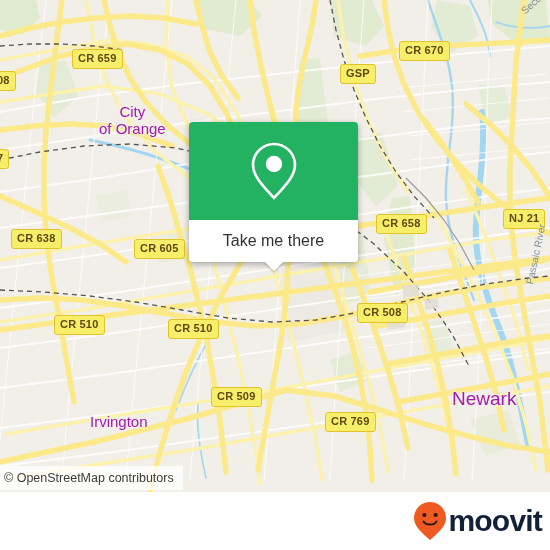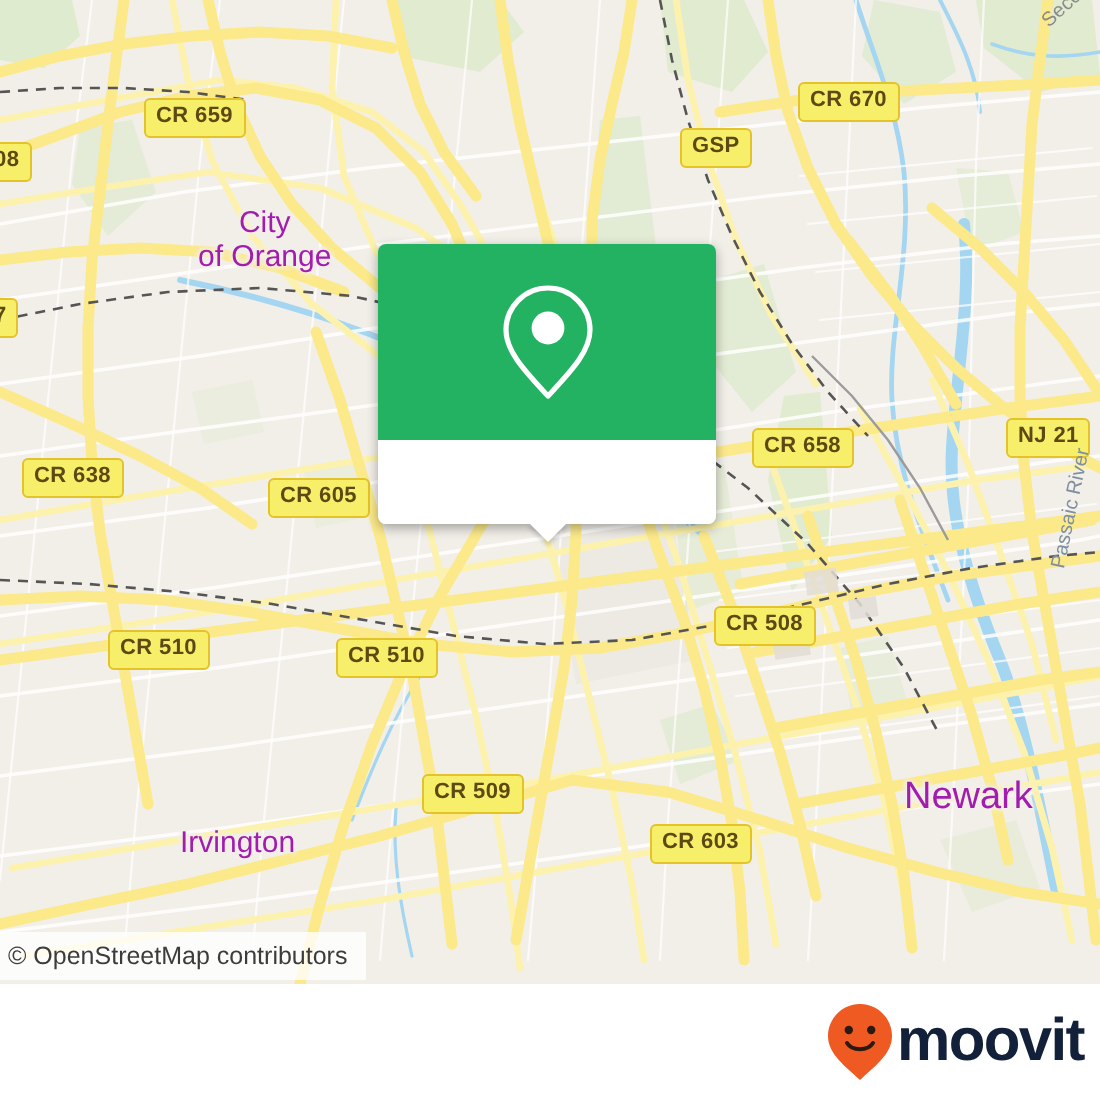--- a/index.html
+++ b/index.html
@@ -333,40 +333,41 @@
     <div class="shield" style="left:-9px;  top:71px;">08</div>
     <div class="shield" style="left:-9px;  top:149px;">7</div>
     <div class="shield" style="left:376px; top:214px;">CR 658</div>
     <div class="shield" style="left:503px; top:209px;">NJ 21</div>
     <div class="shield" style="left:11px;  top:229px;">CR 638</div>
     <div class="shield" style="left:134px; top:239px;text-align:center;">CR 605</div>
     <div class="shield" style="left:54px;  top:315px;">CR 510</div>
     <div class="shield" style="left:168px; top:319px;">CR 510</div>
     <div class="shield" style="left:357px; top:303px;">CR 508</div>
     <div class="shield" style="left:211px; top:387px;">CR 509</div>
-    <div class="shield" style="left:325px; top:412px;">CR 603</div>
+    <div class="shield" style="left:325px; top:412px;">CR 769</div>
 
     <div class="place two-line" style="left:99px; top:103px;">
       <div>City</div>
       <div>of Orange</div>
     </div>
     <div class="place" style="left:90px;  top:413px;">Irvington</div>
     <div class="place" style="left:452px; top:388px; font-size:19px;">Newark</div>
 
     <div class="street-label" style="left:519px; top:8px; transform:rotate(-42deg);">Secor</div>
     <div class="river-label" style="left:524px; top:283px; transform:rotate(-78deg);">Passaic River</div>
 
     <div id="callout">
       <div id="callout-top" style="background:#23b262;">
         <svg width="52" height="62" viewBox="0 0 52 62">
           <path d="M26 4 C14.4 4 5 13.4 5 25 C5 36 15 46 26 58 C37 46 47 36 47 25 C47 13.4 37.6 4 26 4 Z" fill="none" stroke="#ffffff" stroke-width="2.6" stroke-linejoin="round"></path>
           <circle cx="26" cy="24" r="8.2" fill="#ffffff"></circle>
         </svg>
       </div>
       <div id="callout-bottom">
+        <span id="callout-label">Take me there</span>
         <div id="callout-tail"></div>
       </div>
     </div>
 
     <div id="attribution">© OpenStreetMap contributors</div>
   </div>
 
   <div id="footer"></div>
 
 

